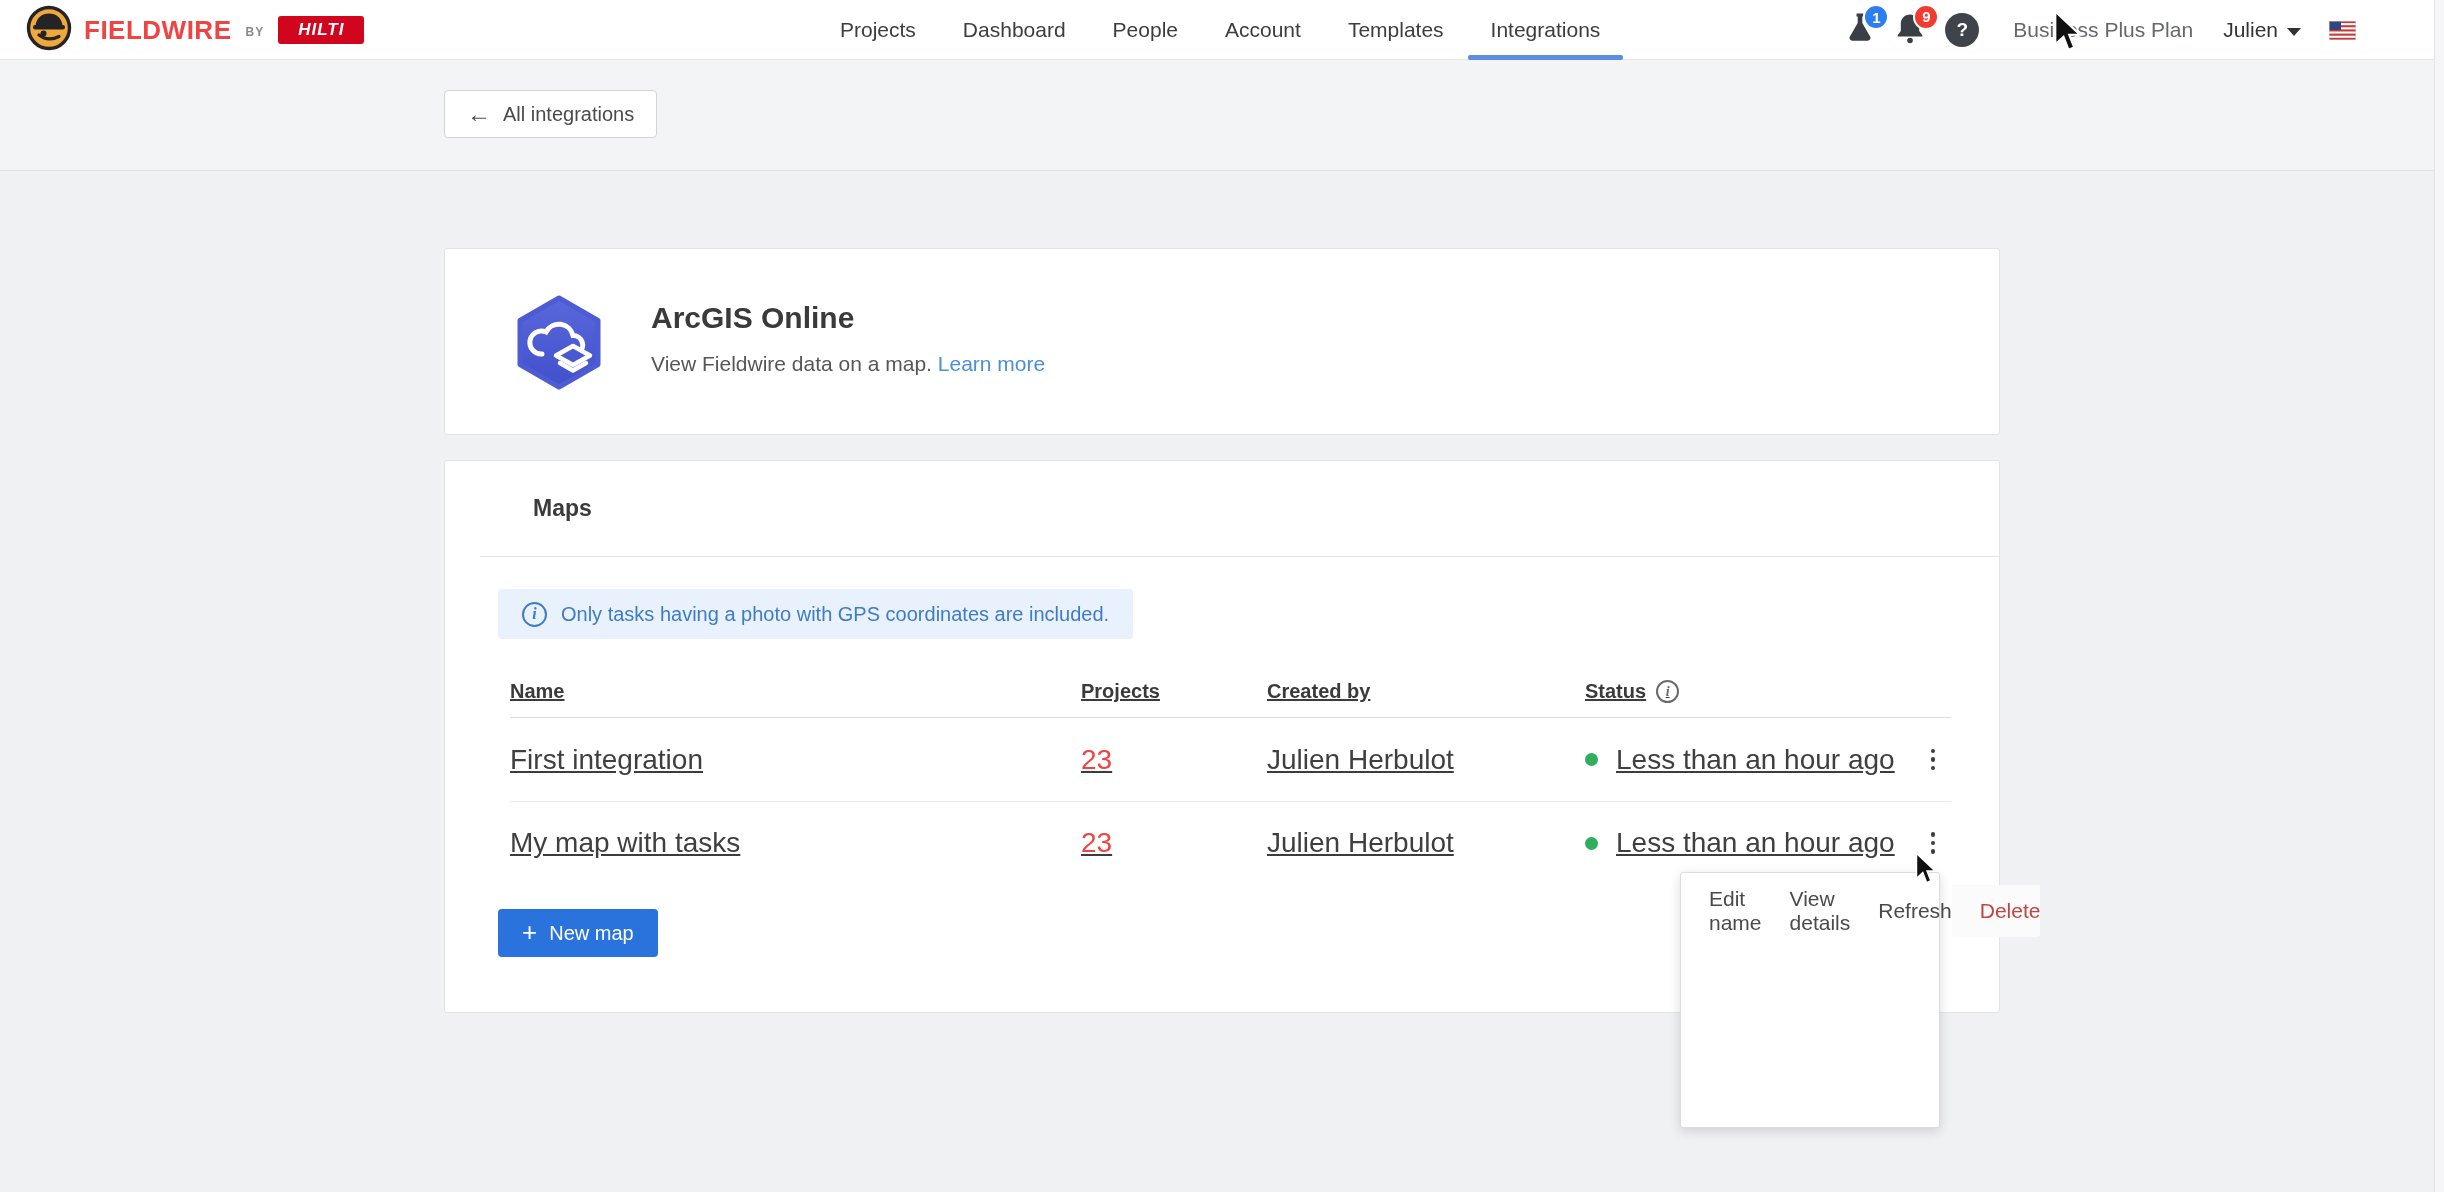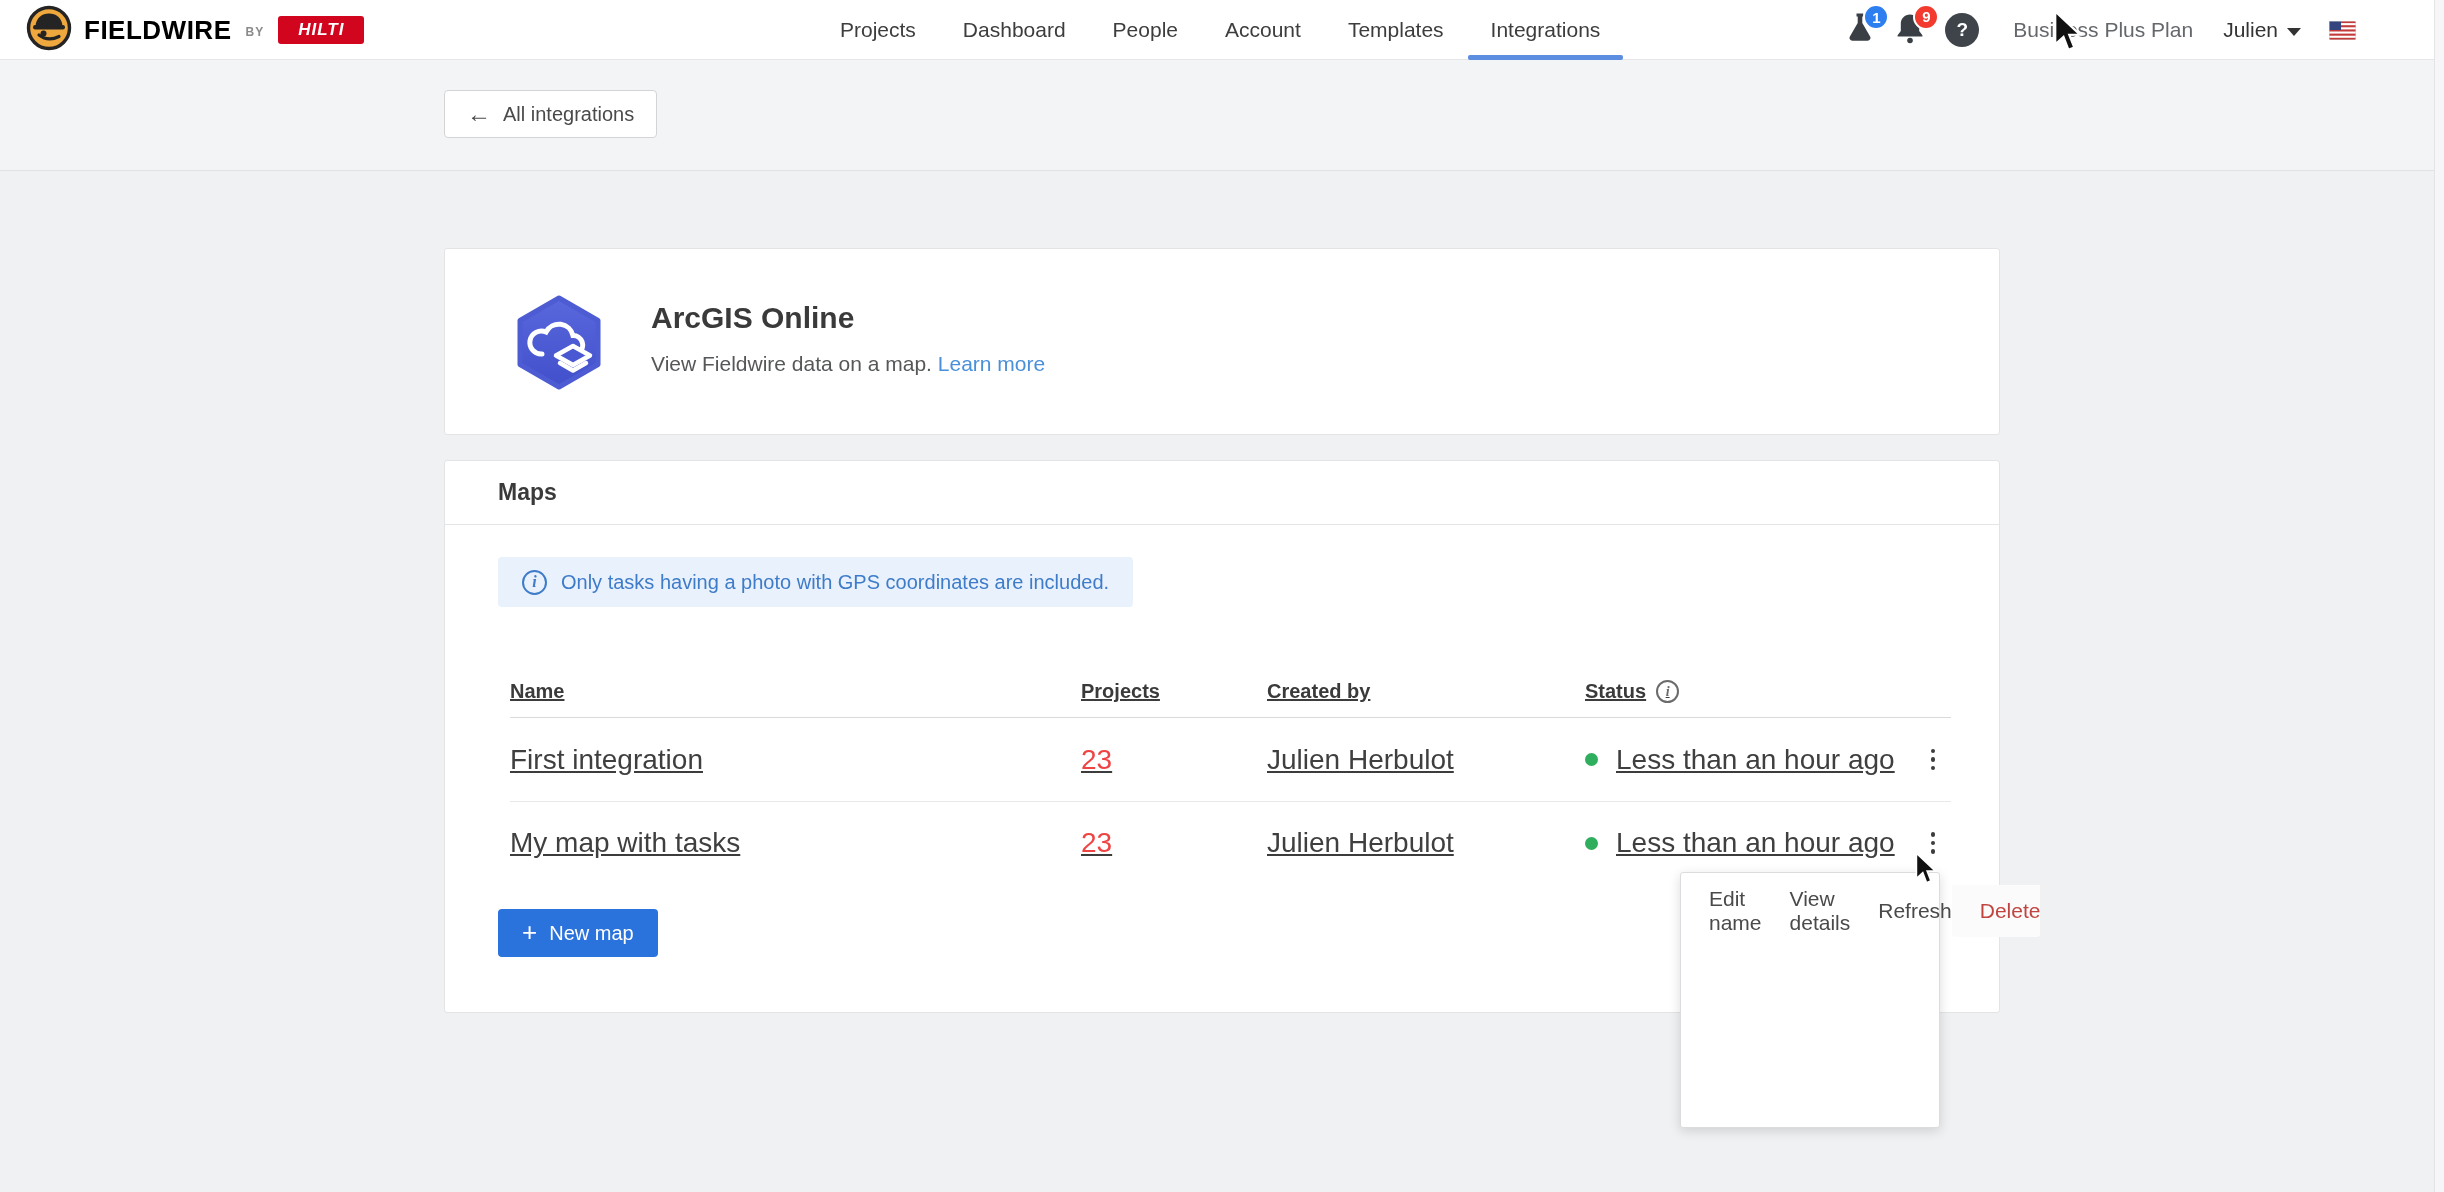--- a/index.html
+++ b/index.html
@@ -11,21 +11,21 @@
     color: #3c3c3c;
   }
   .page { position: relative; width: 2444px; height: 1192px; }
 
   
   .topbar {
     position: absolute; left: 0; top: 0; width: 2444px; height: 60px;
     background: #ffffff; border-bottom: 1px solid #e6e6e8; z-index: 10;
   }
   .brand { position: absolute; left: 26px; top: 0; height: 60px; display: flex; align-items: center; gap: 12px; }
-  .brand-name { font-size: 26px; font-weight: 800; letter-spacing: 0.5px; color: #000000; }
+  .brand-name { font-size: 26px; font-weight: 800; letter-spacing: 0.5px; color: #ef4444; }
   .brand-by { font-size: 12px; font-weight: 700; color: #8a8a8a; letter-spacing: 1px; margin: 4px 2px 0 2px; }
   .hilti-box {
     background: #d2051e; color: #ffffff; font-weight: 800; font-size: 17px;
     letter-spacing: 1px; padding: 4px 20px; border-radius: 3px; font-style: italic;
   }
 
   .tabs { position: absolute; left: 840px; top: 0; height: 60px; display: flex; gap: 47px; }
   .tab {
     position: relative; height: 60px; display: flex; align-items: center;
     font-size: 21px; color: #3d3d3d; cursor: pointer; white-space: nowrap;
@@ -79,23 +79,23 @@
     position: absolute; background: #ffffff; border: 1px solid #e3e4e6; border-radius: 3px;
   }
   .arc-card { left: 444px; top: 77px; width: 1556px; height: 187px; }
   .arc-icon { position: absolute; left: 70px; top: 46px; }
   .arc-title { position: absolute; left: 206px; top: 52px; font-size: 30px; font-weight: 700; color: #3a3a3a; }
   .arc-sub { position: absolute; left: 206px; top: 103px; font-size: 21px; color: #555759; }
   .learn-more { color: #4a90d9; cursor: pointer; }
 
   .maps-card { left: 444px; top: 289px; width: 1556px; height: 553px; }
   .maps-head {
-    height: 64px; border-bottom: 1px solid #e4e5e7;
+    height: 96px; border-bottom: 1px solid #e4e5e7;
     display: flex; align-items: center; padding-left: 53px;
-    font-size: 23px; font-weight: 600; color: #3a3a3a;
+    font-size: 23px; font-weight: 600; color: #3a3a3a; margin-left: 35px;
   }
   .notice-banner {
     margin: 32px 0 0 53px; display: inline-flex; align-items: center; gap: 14px;
     height: 50px; padding: 0 24px; background: #e9f1fc; border-radius: 4px;
     color: #3e7cc9; font-size: 20px; font-weight: 500;
   }
   .info-icon {
     display: inline-flex; align-items: center; justify-content: center;
     border-radius: 50%; font-weight: 600; flex: 0 0 auto;
     font-family: "Liberation Serif", serif; font-style: italic;

